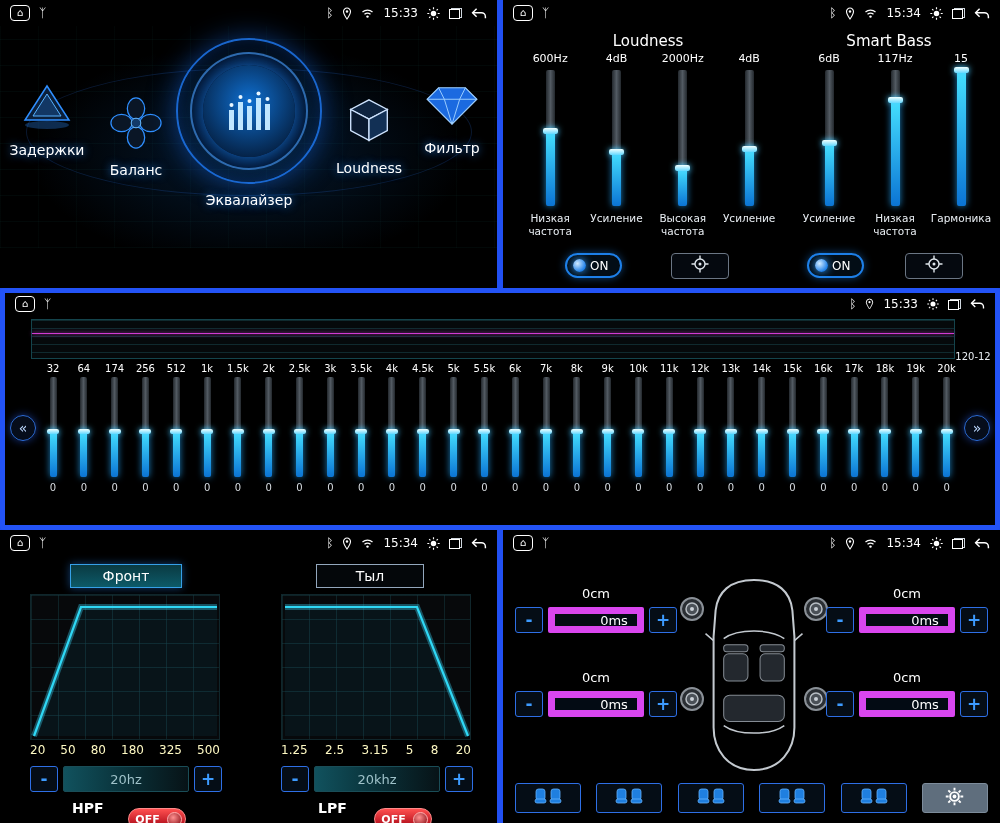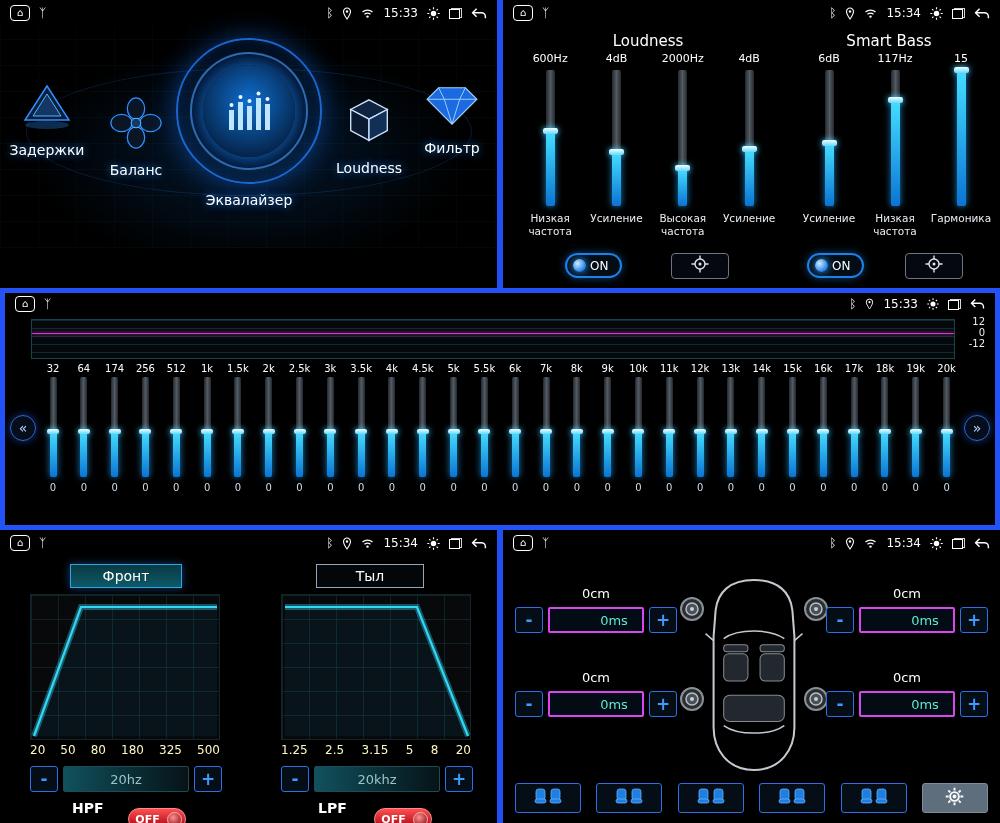--- a/index.html
+++ b/index.html
@@ -67,21 +67,21 @@
   .lr-controls { position:absolute; left:0; right:0; bottom:6px; height:32px; }
   .onpill { position:absolute; top:3px; display:flex; align-items:center; gap:4px; padding:0 12px 0 6px; height:25px; border:2px solid #1d7fe8; border-radius:14px; background:#030d16; box-shadow:0 0 9px rgba(29,127,232,.5); cursor:pointer; }
   .ondot { width:13px; height:13px; border-radius:50%; background:radial-gradient(circle at 35% 35%, #cfeaff, #1d7fe8 70%); box-shadow:0 0 9px #2f9fff; }
   .ontext { font-size:12px; }
   .target { position:absolute; top:3px; width:58px; height:26px; border:1px solid #6b7684; border-radius:4px; display:flex; align-items:center; justify-content:center; background:#05090f; cursor:pointer; }
   .p1 { left:62px; } .p2 { left:168px; } .p3 { left:304px; } .p4 { left:402px; }
 
   
   .spectrum { position:absolute; left:26px; right:40px; top:26px; height:40px; border:1px solid #14444c; background:#05090b; background-image:repeating-linear-gradient(180deg, rgba(22,64,70,.6) 0 1px, transparent 1px 8px); }
   .specline { position:absolute; left:0; right:0; top:34%; height:1px; background:#d23ad2; box-shadow:0 0 4px #ff50ff; }
-  .sscale { position:absolute; right:10px; top:23px; height:46px; width:24px; display:flex; flex-direction:column; justify-content:flex-start; align-items:flex-end; font-size:10px; color:#e8edf2; }
+  .sscale { position:absolute; right:10px; top:23px; height:46px; width:24px; display:flex; flex-direction:row; justify-content:center; align-items:flex-end; font-size:10px; color:#e8edf2; }
   .bands { position:absolute; left:34px; right:34px; top:70px; display:flex; justify-content:space-between; }
   .band { display:flex; flex-direction:column; align-items:center; width:28px; }
   .bfreq { font-size:10px; height:14px; }
   .band .vtrack { width:7px; height:100px; }
   .band .vthumb { height:5px; left:-2.5px; right:-2.5px; }
   .bval { font-size:10px; margin-top:5px; color:#d8dde2; }
   .chev { position:absolute; top:122px; width:26px; height:26px; border:1px solid #2c6cd8; border-radius:50%; color:#bcd8ff; display:flex; align-items:center; justify-content:center; font-size:14px; background:rgba(8,18,38,.7); box-shadow:0 0 8px rgba(40,100,255,.5); cursor:pointer; }
   .chev-l { left:5px; } .chev-r { right:5px; }
 
   
@@ -104,21 +104,21 @@
   .o-hpf { left:128px; } .o-lpf { left:374px; }
   .offtext { flex:1; text-align:center; font-size:11px; font-weight:bold; }
   .offknob { width:15px; height:15px; border-radius:50%; background:radial-gradient(circle at 40% 35%, #ff9090, #7c0008); border:1px solid #ffb0b0; }
 
   
   .corner { position:absolute; width:162px; }
   .cTL { left:12px; top:56px; } .cTR { left:323px; top:56px; }
   .cBL { left:12px; top:140px; } .cBR { left:323px; top:140px; }
   .dlabel { text-align:center; font-size:13px; margin-bottom:6px; }
   .dstep { display:flex; height:26px; gap:5px; }
-  .dval { flex:1; border:2px solid #d946ef; border-radius:2px; background:#030b14; color:#5eead4; font-size:13px; display:flex; align-items:center; justify-content:center;padding-left:36px; }
+  .dval { flex:1; border:7px solid #d946ef; border-radius:2px; background:#030b14; color:#ffffff; font-size:13px; display:flex; align-items:center; justify-content:center;padding-left:36px; }
   .car { position:absolute; left:194px; top:46px; }
   .spk { position:absolute; width:26px; height:26px; }
   .spk1 { left:176px; top:66px; } .spk2 { left:300px; top:66px; }
   .spk3 { left:176px; top:156px; } .spk4 { left:300px; top:156px; }
   .seatrow { position:absolute; left:12px; right:12px; bottom:10px; display:flex; justify-content:space-between; }
   .seatbtn { width:66px; height:30px; border:1px solid #2e6fe6; border-radius:3px; background:#050d16; display:flex; align-items:center; justify-content:center; cursor:pointer; }
   .seatbtn.gear { background:#5f6e7d; border-color:#7d8c9b; }
 </style>
 </head>
 <body>

